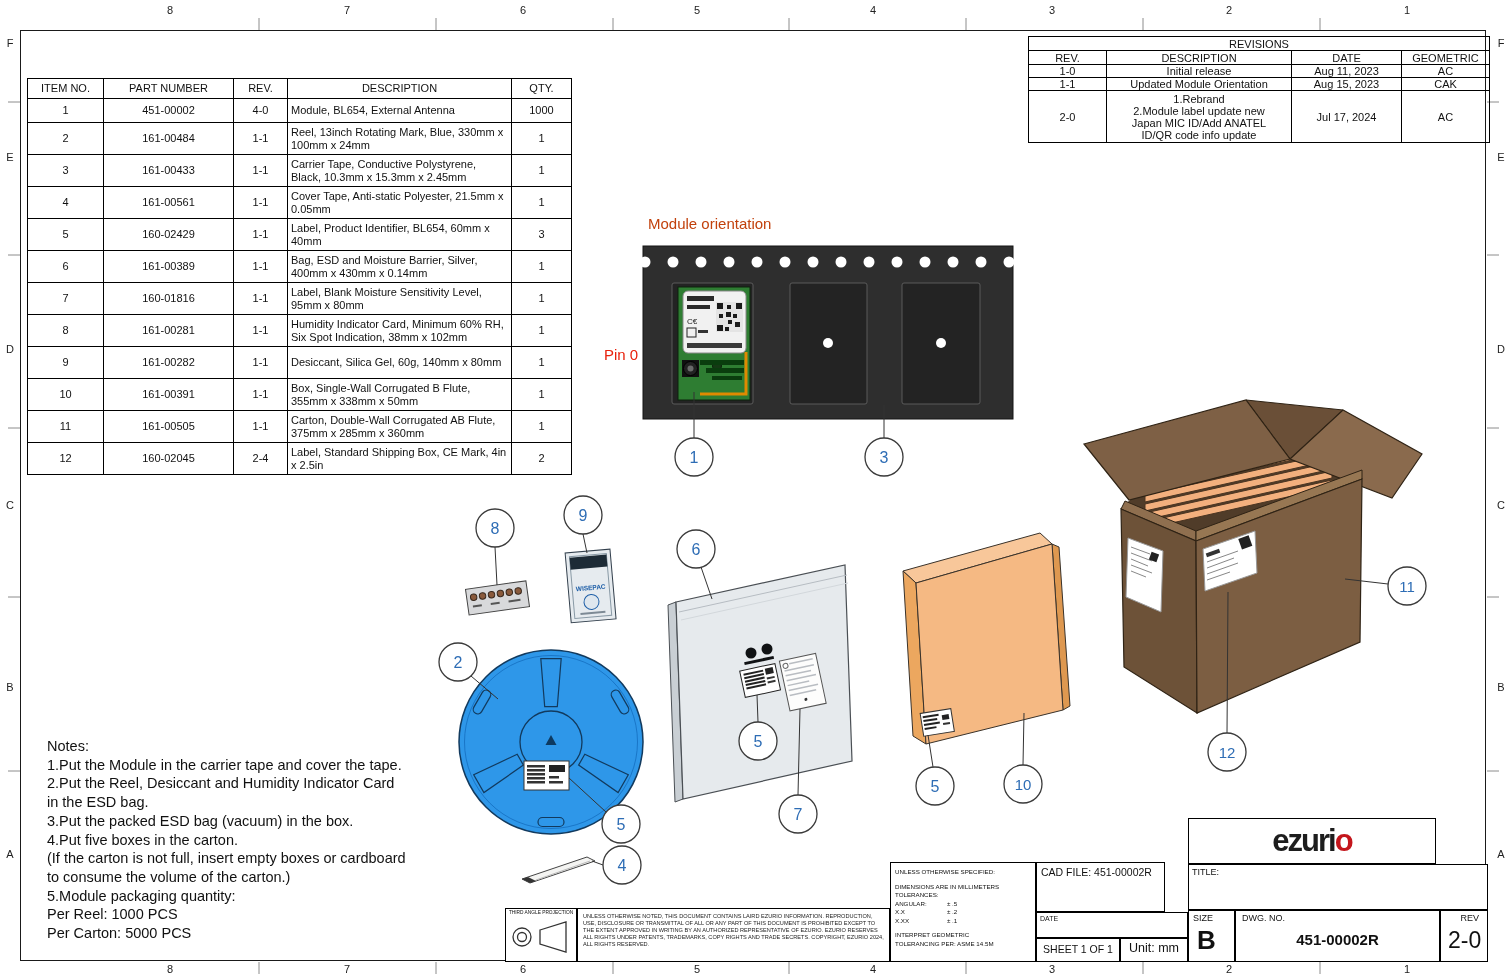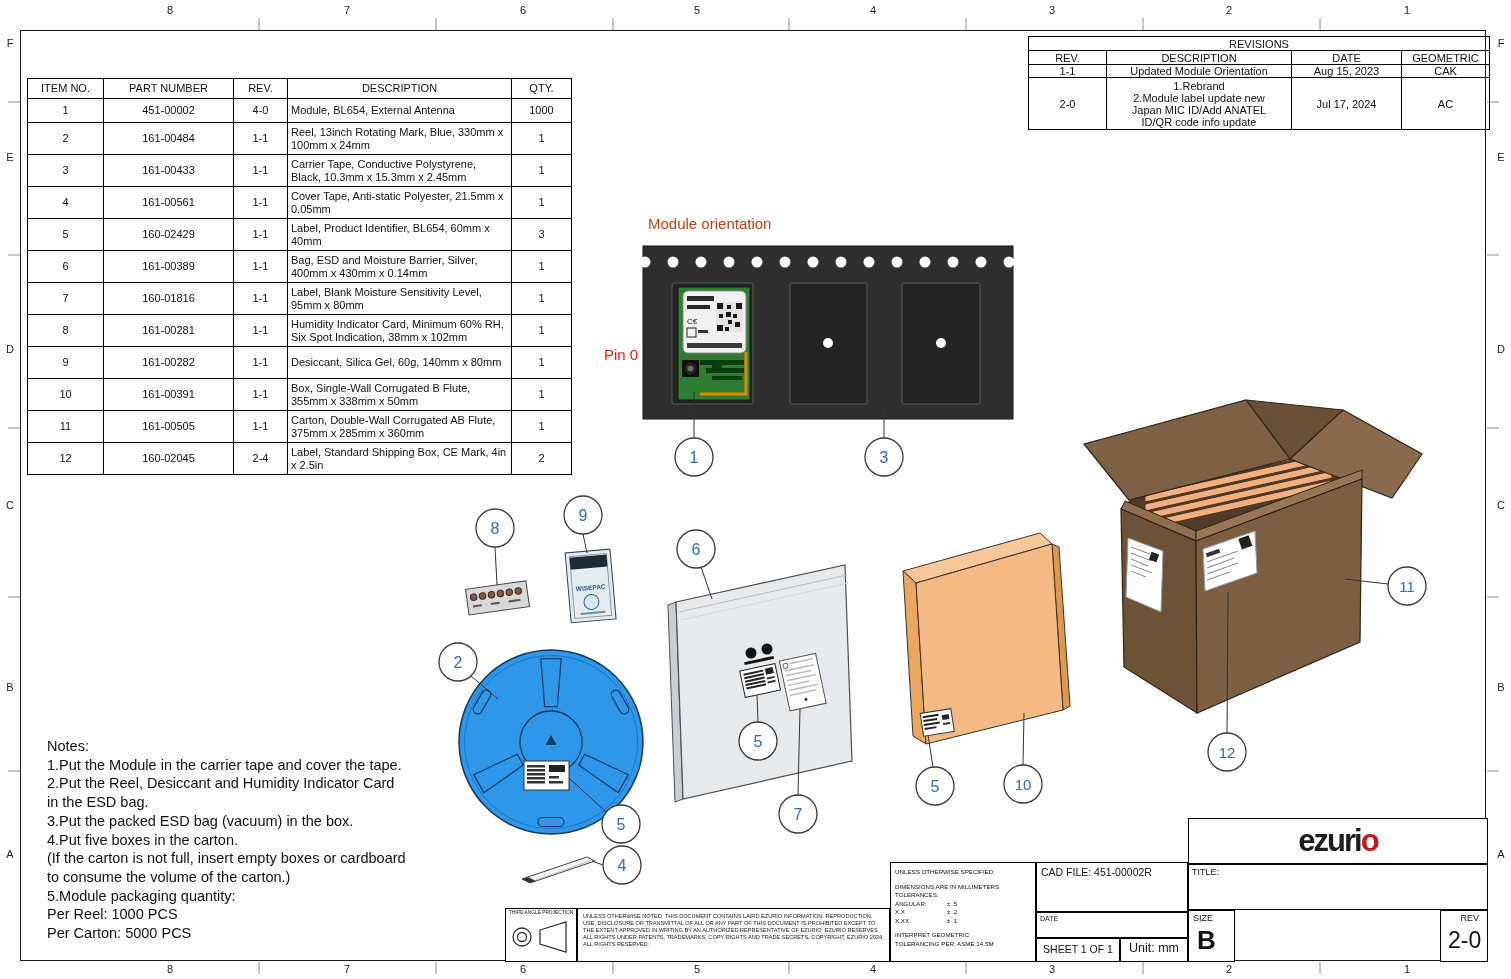--- a/index.html
+++ b/index.html
@@ -507,20 +507,26 @@
         <tr style="height:14px;">
           <th colspan="4">REVISIONS</th>
         </tr>
     <tr style="height:14px;">
       <th>REV.</th>
       <th>DESCRIPTION</th>
       <th>DATE</th>
       <th>GEOMETRIC</th>
     </tr>
     <tr>
+      <td>1-0</td>
+      <td>Initial release</td>
+      <td>Aug 11, 2023</td>
+      <td>AC</td>
+    </tr>
+    <tr>
       <td>1-1</td>
       <td>Updated Module Orientation</td>
       <td>Aug 15, 2023</td>
       <td>CAK</td>
     </tr>
     <tr style="height:52px;">
       <td>2-0</td>
       <td class="prewrap">1.Rebrand
 2.Module label update new
 Japan MIC ID/Add ANATEL
@@ -571,35 +577,39 @@
       </div>
     <div class="tolrow">
         <span class="tl">X.XX</span>
         <span>± .1</span>
       </div>
     <div class="gap"></div>
     <div class="prewrap">INTERPRET GEOMETRIC
 TOLERANCING PER:  ASME 14.5M</div>
   </div>
 
-  <div class="cell cad" style="left:1036px;top:862px;width:152px;height:50px;">CAD FILE: 451-00002R</div>
+  <div class="cell cad" style="left:1036px;top:862px;width:129px;height:50px;">CAD FILE: 451-00002R</div>
   <div class="cell datec" style="left:1036px;top:912px;width:152px;height:26px;">DATE</div>
   <div class="cell sheetc" style="left:1036px;top:938px;width:84px;height:24px;">SHEET 1 OF 1</div>
   <div class="cell unitc" style="left:1120px;top:938px;width:68px;height:24px;">Unit: mm</div>
 
-  <div class="cell logoc" style="left:1188px;top:818px;width:300px;height:46px;">
+  <div class="cell logoc" style="left:1188px;top:818px;width:248px;height:46px;">
     <div class="logo"><span>ezuri</span><span class="acc">o</span></div>
   </div>
 
   <div class="cell titlec" style="left:1188px;top:864px;width:300px;height:46px;text-decoration:underline;">
     <div class="tl-label">TITLE:</div>
   </div>
 
   <div class="cell szc" style="left:1188px;top:910px;width:47px;height:52px;">
     <div class="sm">SIZE</div>
     <div class="big">B</div>
+  </div>
+  <div class="cell dwgc" style="left:1235px;top:910px;width:205px;height:52px;">
+    <div class="sm">DWG.  NO.</div>
+    <div class="big">451-00002R</div>
   </div>
   <div class="cell revc" style="left:1440px;top:910px;width:48px;height:52px;">
     <div class="sm">REV</div>
     <div class="big">2-0</div>
   </div>
 
 </div>
 
 </body></html>

